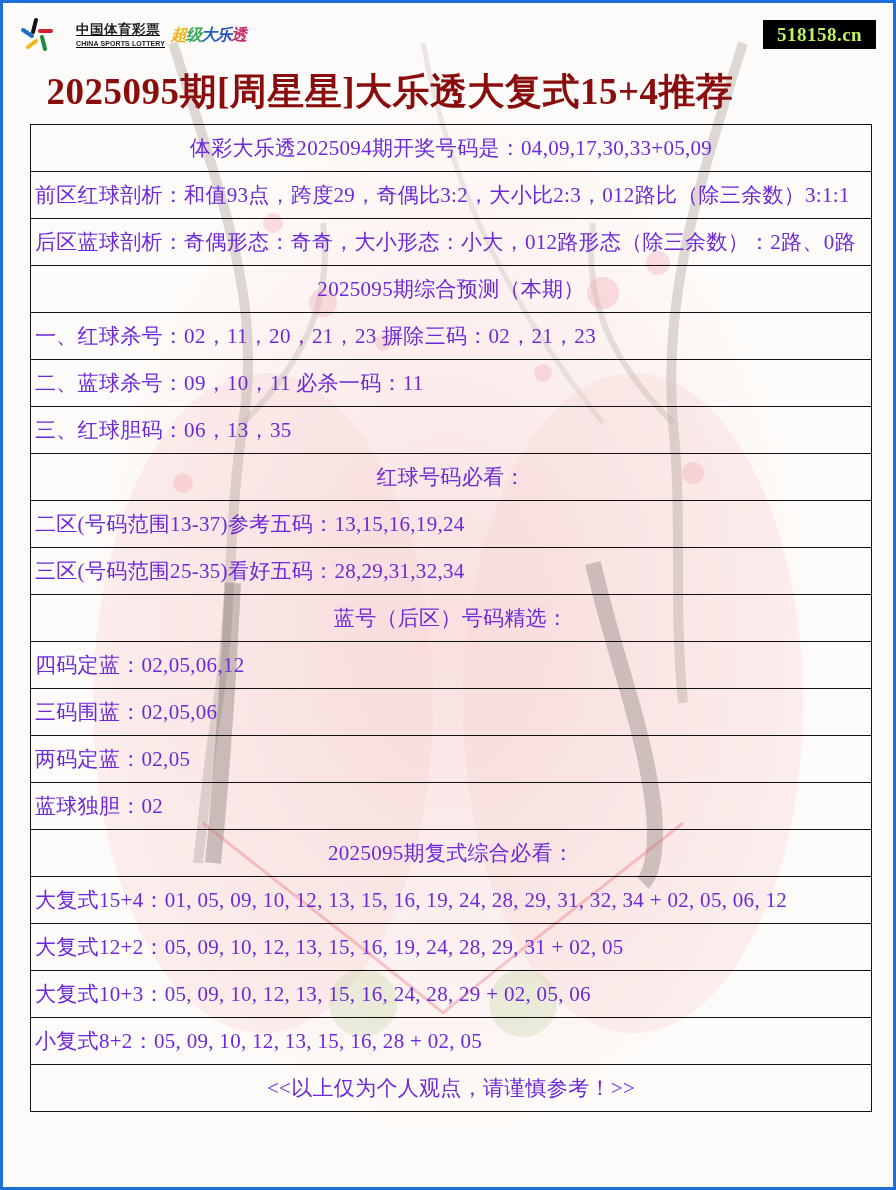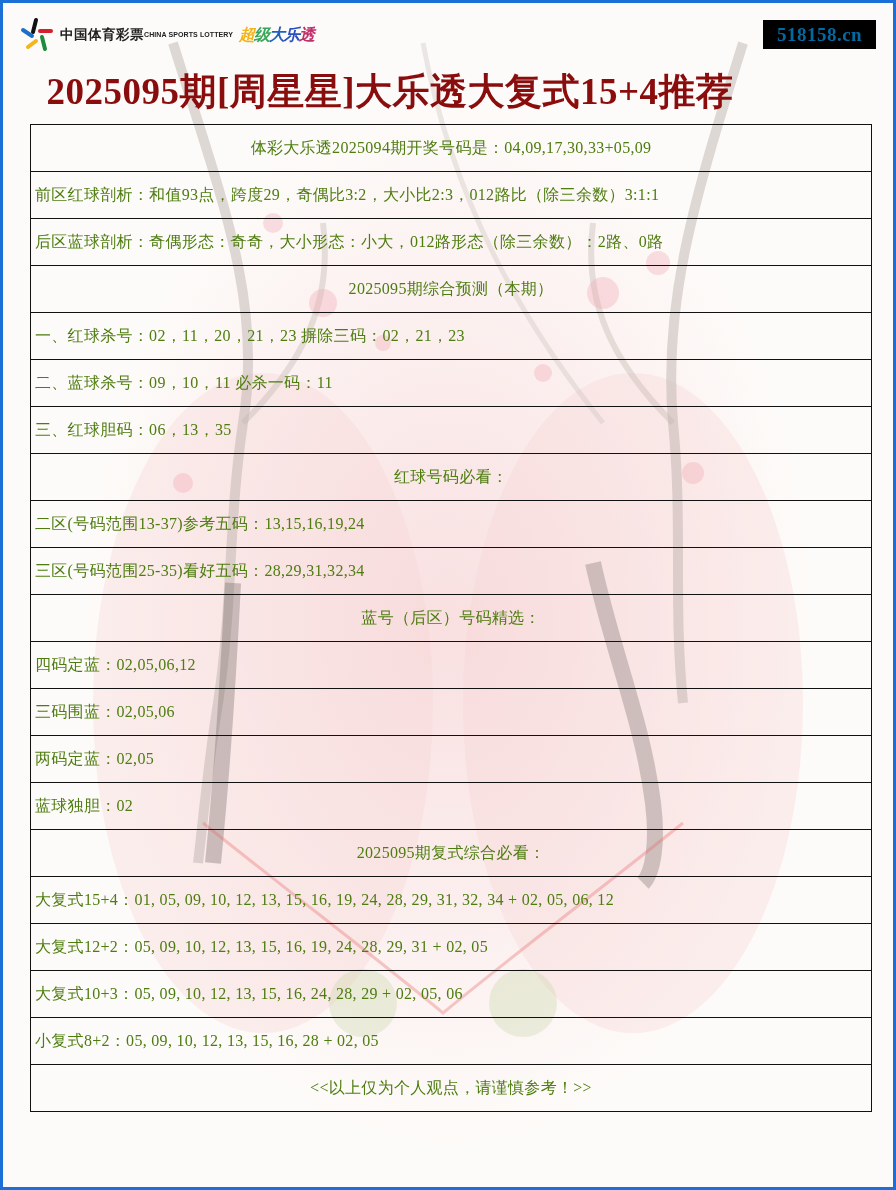--- a/index.html
+++ b/index.html
@@ -13,47 +13,47 @@
       position: absolute;
       left: 3px; top: 3px; right: 3px; bottom: 3px;
       background: #fdfbf9;
       overflow: hidden;
     }
     
     .bg-art { position: absolute; left: 0; top: 0; width: 890px; height: 1184px; pointer-events: none; }
 
     .logo { position: absolute; left: 17px; top: 12px; height: 40px; display: flex; align-items: center; }
     .logo-mark { width: 36px; height: 36px; position: relative; }
-    .logo-text { margin-left: 4px; display: flex; flex-direction: row; line-height: 1; }
+    .logo-text { margin-left: 20px; display: flex; flex-direction: column; line-height: 1; text-decoration: underline; }
     .logo-cn { font-family: "DejaVu Sans", sans-serif; font-weight: bold; font-size: 13.5px; color: #222; letter-spacing: 0.5px; }
     .logo-en { font-family: "Liberation Sans", sans-serif; font-weight: bold; font-size: 7px; color: #222; margin-top: 3px; letter-spacing: 0.1px; }
     .logo-product { margin-left: 6px; font-family: "DejaVu Sans", sans-serif; font-weight: bold; font-style: italic; font-size: 16px; letter-spacing: -1px; }
     .logo-product span { display: inline-block; }
 
     .site-badge {
       position: absolute; left: 760px; top: 17px; width: 113px; height: 29px;
-      background: #000; color: #0369a1;
+      background: #000; color: #bef264;
       font-family: "Liberation Serif", serif; font-weight: bold; font-size: 19px;
       display: flex; align-items: center; justify-content: center; letter-spacing: 0.5px;
     }
 
     .page-title {
       position: absolute; left: 0; top: 66px; width: 774px; text-align: center;
       font-family: "Liberation Serif", "DejaVu Serif", serif;
       font-size: 37px; color: #8a0d0d; letter-spacing: 0.5px; line-height: 46px;
     }
 
     .data-table {
       position: absolute; left: 27px; top: 121px; width: 842px;
       border-collapse: collapse;
     }
     .data-table td {
       border: 1.5px solid #111;
       height: 47px;
-      font-size: 16px; color: #4d7c0f;
+      font-size: 21px; color: #6d28d9;
       padding: 0 0 0 4px;
       white-space: nowrap;
       background: transparent;
       letter-spacing: 0.3px;
     }
     .data-table td.center { text-align: center; padding: 0; }
   </style>
 </head>
 <body>
 

